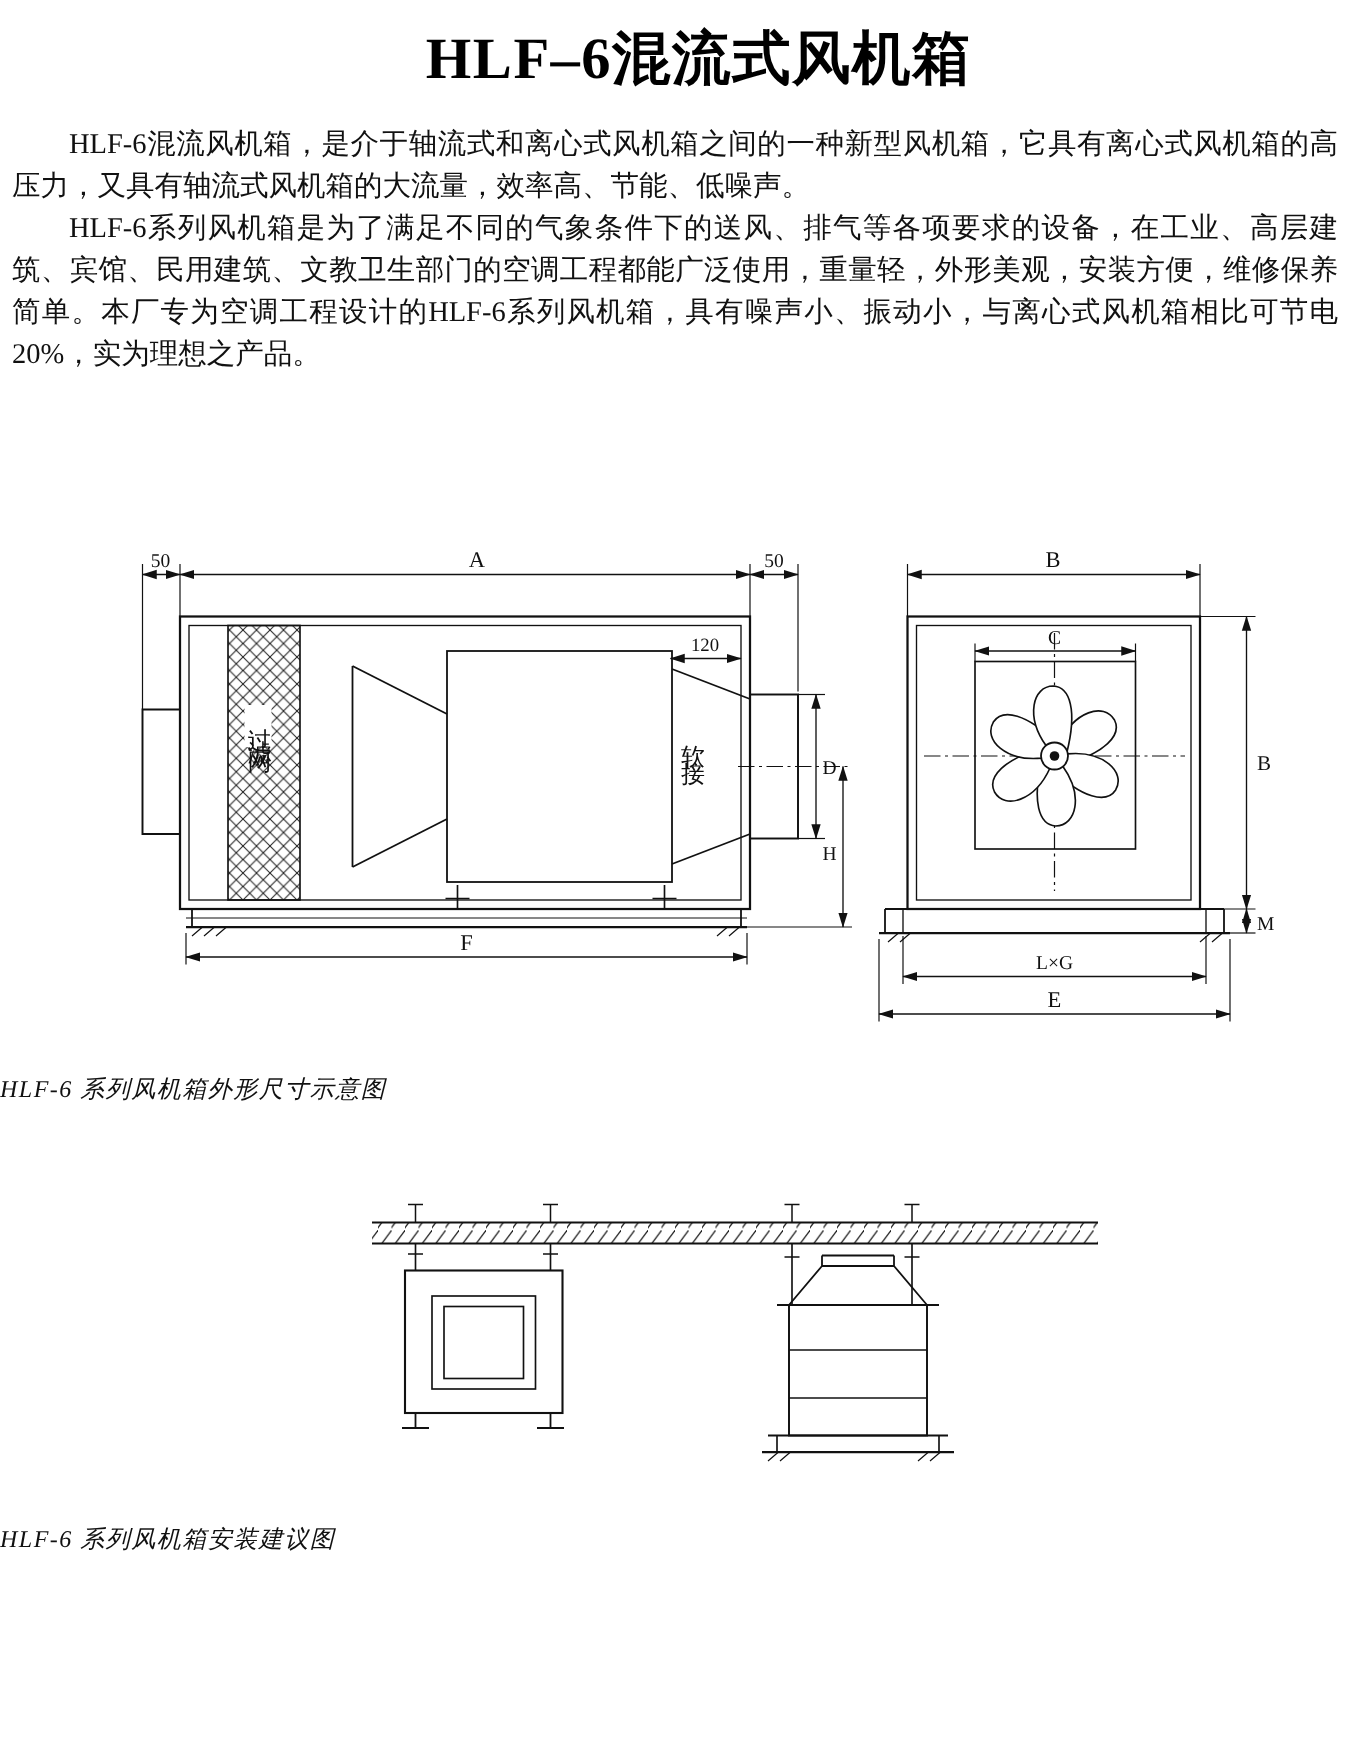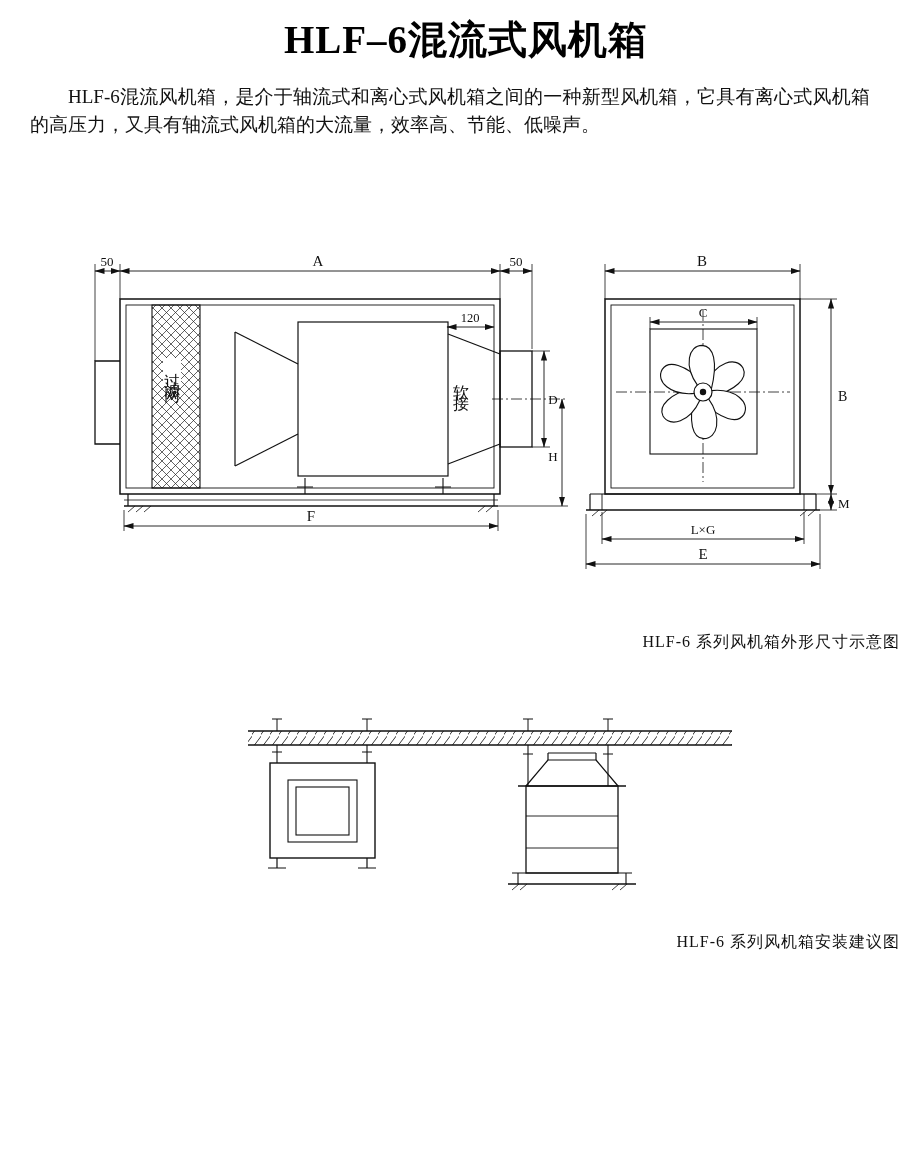--- a/index.html
+++ b/index.html
@@ -5,50 +5,51 @@
   html,body{margin:0;padding:0;}
   body{
     width:900px;height:1169px;background:#ffffff;overflow:hidden;
     font-family:"Liberation Serif","DejaVu Serif",serif;color:#111;
   }
   .page{width:900px;height:1169px;}
   .title{
     margin:18px 0 20px;font-size:39px;line-height:1.15;text-align:center;
     font-weight:bold;letter-spacing:1px;color:#000;padding-left:32px;
   }
-  .content{margin:0 30px;}
+  .content{margin:0 8px;}
   .content p{
     margin:0;font-size:19px;line-height:28px;text-indent:2em;
     text-align:justify;color:#111;
   }
   .figure{position:relative;width:813px;}
   .fig-dim{height:340px;margin-top:115px;}
   .fig-install{height:210px;margin-top:55px;}
   .caption{
-    margin:38px 0 0;text-align:right;font-size:16px;letter-spacing:1px;color:#111;
+    margin:10px 0 0;text-align:left;font-size:16px;letter-spacing:1px;color:#111;font-style:italic;
   }
   .caption.second{margin-top:14px;}
   .v-label{
     position:absolute;writing-mode:vertical-rl;text-orientation:upright;
     background:#fff;font-size:16px;letter-spacing:8px;line-height:1;
     padding:2px 1px;color:#111;
   }
   .v-label.filter{left:163px;top:104px;}
   .v-label.flex{left:452px;top:116px;letter-spacing:10px;}
   svg text{font-family:"Liberation Serif","DejaVu Serif",serif;}
 </style>
 </head>
 <body>
 
 <div class="page">
 
   <h1 class="title">HLF–6混流式风机箱</h1>
 
   <div class="content">
     <p>HLF-6混流风机箱，是介于轴流式和离心式风机箱之间的一种新型风机箱，它具有离心式风机箱的高压力，又具有轴流式风机箱的大流量，效率高、节能、低噪声。</p>
+    <p>HLF-6系列风机箱是为了满足不同的气象条件下的送风、排气等各项要求的设备，在工业、高层建筑、宾馆、民用建筑、文教卫生部门的空调工程都能广泛使用，重量轻，外形美观，安装方便，维修保养简单。本厂专为空调工程设计的HLF-6系列风机箱，具有噪声小、振动小，与离心式风机箱相比可节电20%，实为理想之产品。</p>
   </div>
 
   <div class="figure fig-dim">
     <svg width="900" height="340" viewBox="0 0 900 340">
       <defs>
         <marker id="ar" markerWidth="11" markerHeight="8" refX="9.5" refY="4" orient="auto-start-reverse" markerUnits="userSpaceOnUse">
           <path d="M0,0.9 L10,4 L0,7.1 Z" fill="#111"></path>
         </marker>
         <pattern id="xh" width="9" height="9" patternUnits="userSpaceOnUse">
           <path d="M0,0 L9,9 M9,0 L0,9" stroke="#222" stroke-width="0.7"></path>

